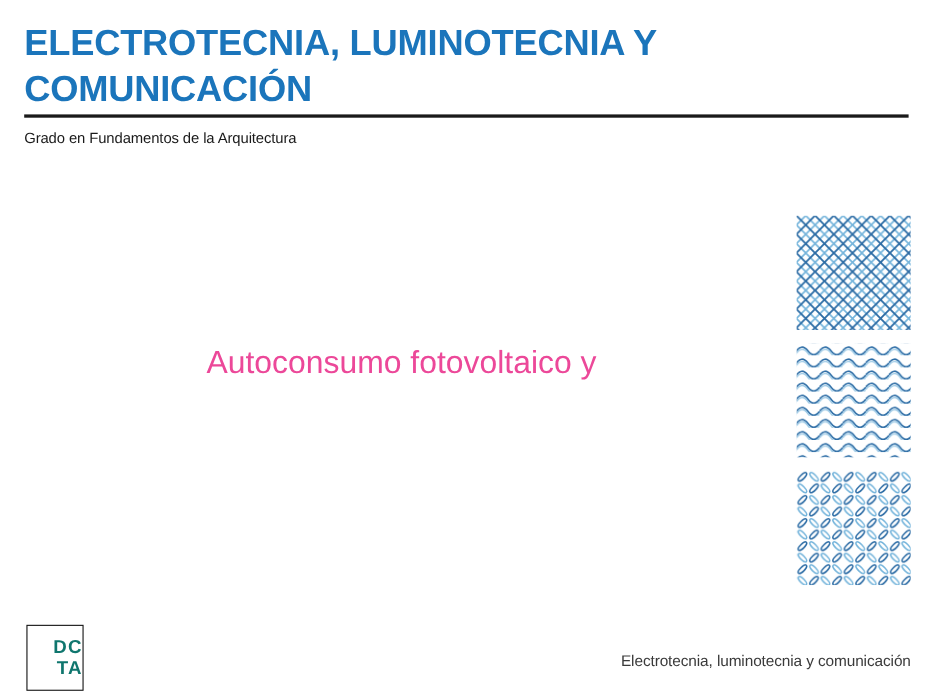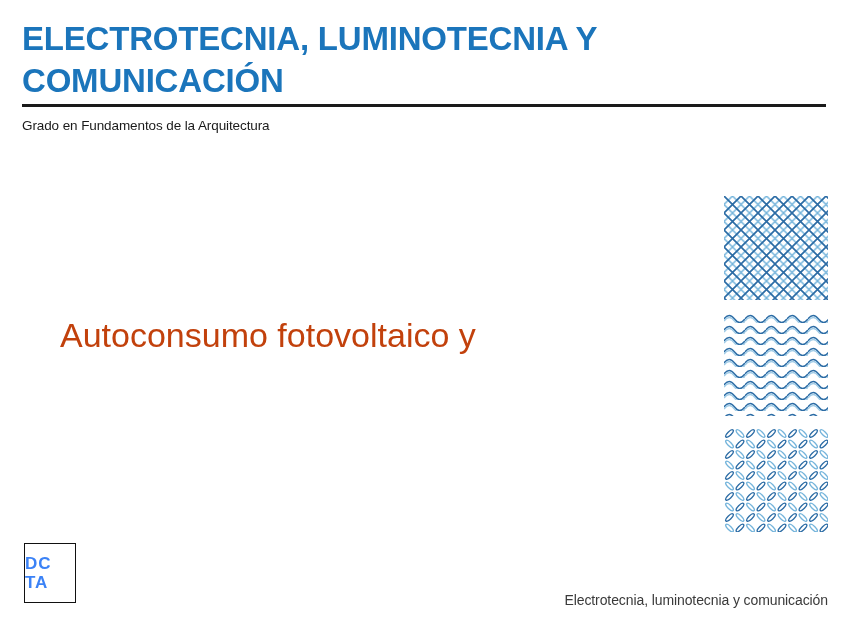--- a/index.html
+++ b/index.html
@@ -55,23 +55,23 @@
     color: #1a1a1a;
     letter-spacing: -0.1px;
   }
 
   
   .main-title {
     position: absolute;
     left: 60px;
     top: 300px;
     width: 610px;
-    text-align: left;
-    font-size: 34px;
-    color: #c2410c;
+    text-align: center;
+    font-size: 29px;
+    color: #ec4899;
     line-height: 2.1;
   }
   .main-title .line { display: block; }
 
   
   .pattern-column {
     position: absolute;
     left: 724px;
     top: 196px;
     width: 104px;
@@ -91,27 +91,28 @@
     display: flex;
     align-items: flex-start;
   }
   .logo-mark {
     width: 52px;
     height: 60px;
     border: 1.5px solid #111111;
     box-sizing: border-box;
     display: flex;
     flex-direction: column;
-    align-items: flex-start;
+    align-items: flex-end;
     justify-content: center;
     font-weight: bold;
     font-size: 17px;
     line-height: 1.12;
     letter-spacing: 1px;
-    color: #3b82f6;
+    color: #0f766e;
+    margin-top: 25px;
   }
   .logo-mark span { display: block; }
   .logo-text {
     margin-left: 22px;
     margin-top: 3px;
     font-size: 7.3px;
     font-weight: bold;
     line-height: 1.62;
     letter-spacing: 0.35px;
     color: #111111;

